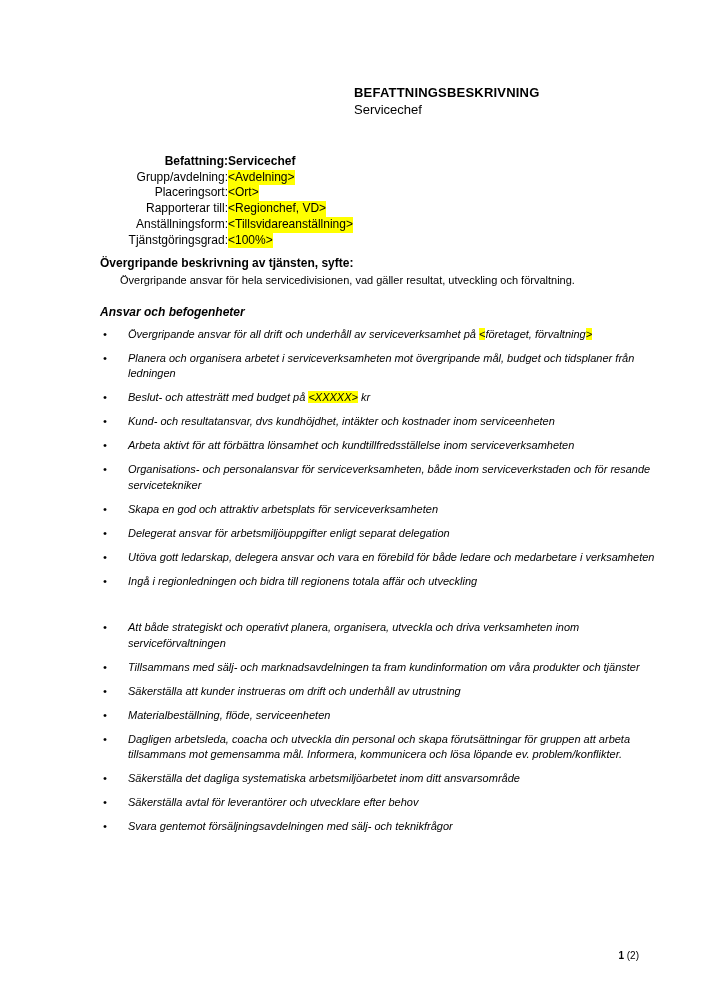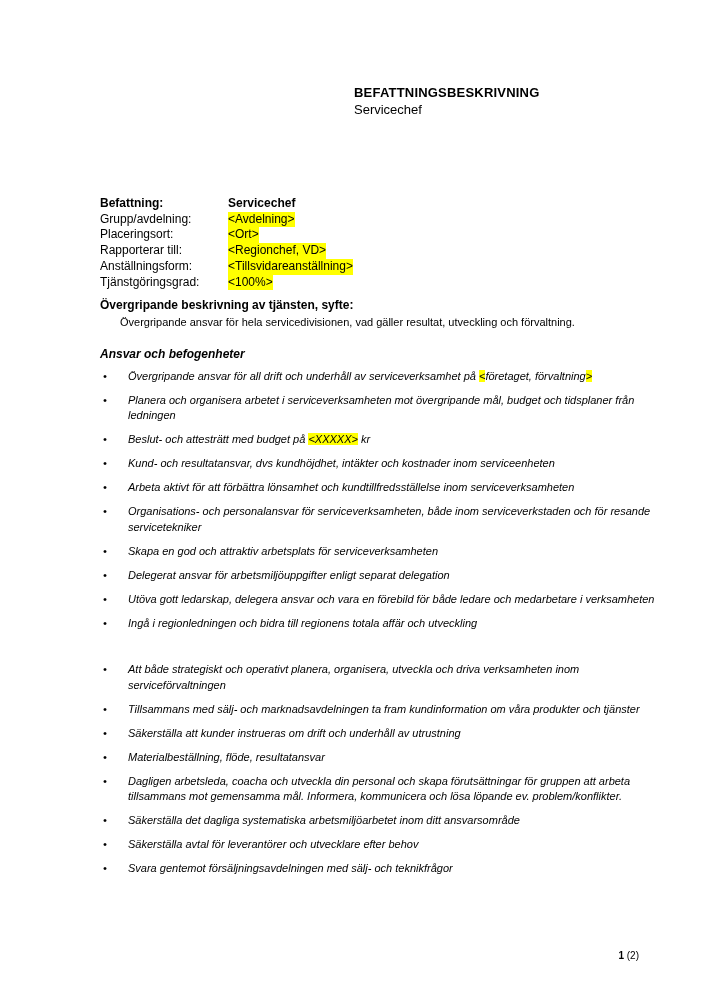--- a/index.html
+++ b/index.html
@@ -11,21 +11,21 @@
   }
   .page {
     position:absolute; inset:0;
     padding:85px 52px 0 100px;
     box-sizing:border-box;
   }
   .doc-header { margin-left:254px; }
   .doc-title { font-size:13px; font-weight:bold; line-height:16px; letter-spacing:0.2px; }
   .doc-subtitle { font-size:13px; line-height:17px; }
 
-  .fields { margin-top:78px; }
+  .fields { margin-top:36px;text-align:right; }
   .field-row { display:flex; font-size:12px; line-height:15.7px; }
   .field-row.bold { font-weight:bold; font-size:12px; }
   .field-label { width:128px; flex:none; }
   .field-value { white-space:pre-wrap; }
   .hl { background:var(--hl,#ffff00); }
 
   .sections { margin-top:7px; }
   .section + .section { margin-top:15px;font-style:italic; }
   .section:nth-child(3) { margin-top:31px; }
   .section-heading { font-size:12px; font-weight:bold; line-height:16px; }
@@ -138,21 +138,21 @@
           <div class="bullet">
             <span class="bullet-marker">•</span>
             <span class="bullet-text"><span>Tillsammans med sälj- och marknadsavdelningen ta fram kundinformation om våra produkter och tjänster</span></span>
           </div>
           <div class="bullet">
             <span class="bullet-marker">•</span>
             <span class="bullet-text"><span>Säkerställa att kunder instrueras om drift och underhåll av utrustning</span></span>
           </div>
           <div class="bullet">
             <span class="bullet-marker">•</span>
-            <span class="bullet-text"><span>Materialbeställning, flöde, resultatansvar</span></span>
+            <span class="bullet-text"><span>Materialbeställning, flöde, serviceenheten</span></span>
           </div>
           <div class="bullet">
             <span class="bullet-marker">•</span>
             <span class="bullet-text"><span>Dagligen arbetsleda, coacha och utveckla din personal och skapa förutsättningar för gruppen att arbeta tillsammans mot gemensamma mål. Informera, kommunicera och lösa löpande ev. problem/konflikter.</span></span>
           </div>
           <div class="bullet">
             <span class="bullet-marker">•</span>
             <span class="bullet-text"><span>Säkerställa det dagliga systematiska arbetsmiljöarbetet inom ditt ansvarsområde</span></span>
           </div>
           <div class="bullet">

